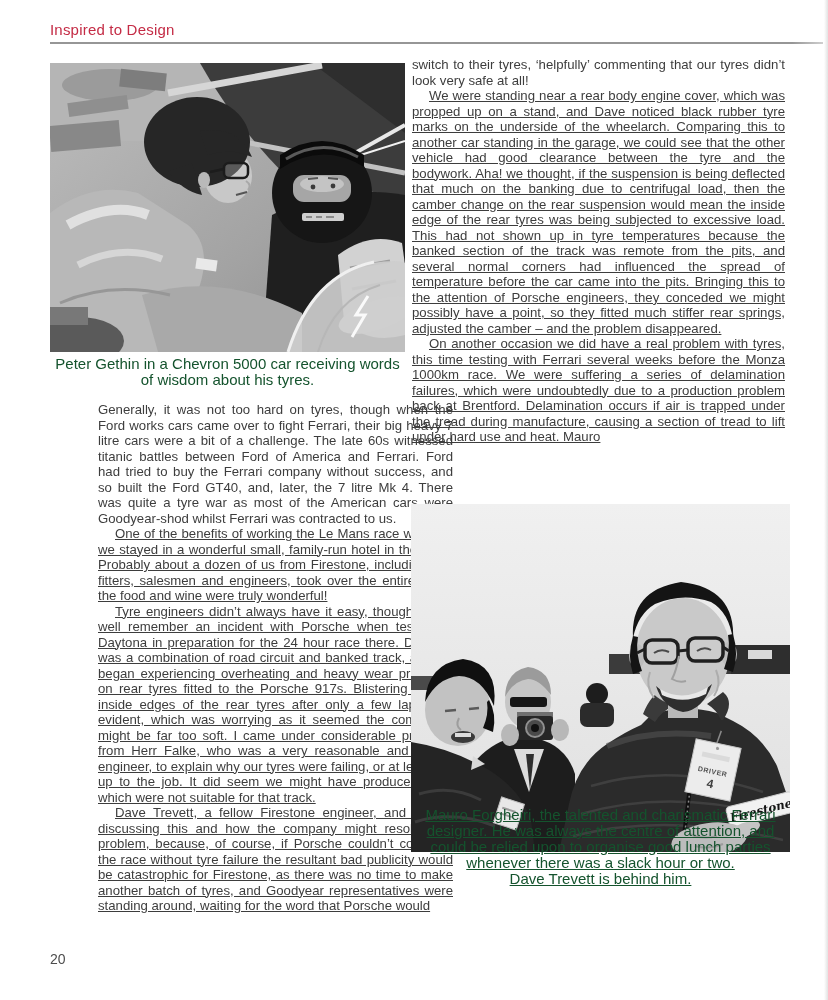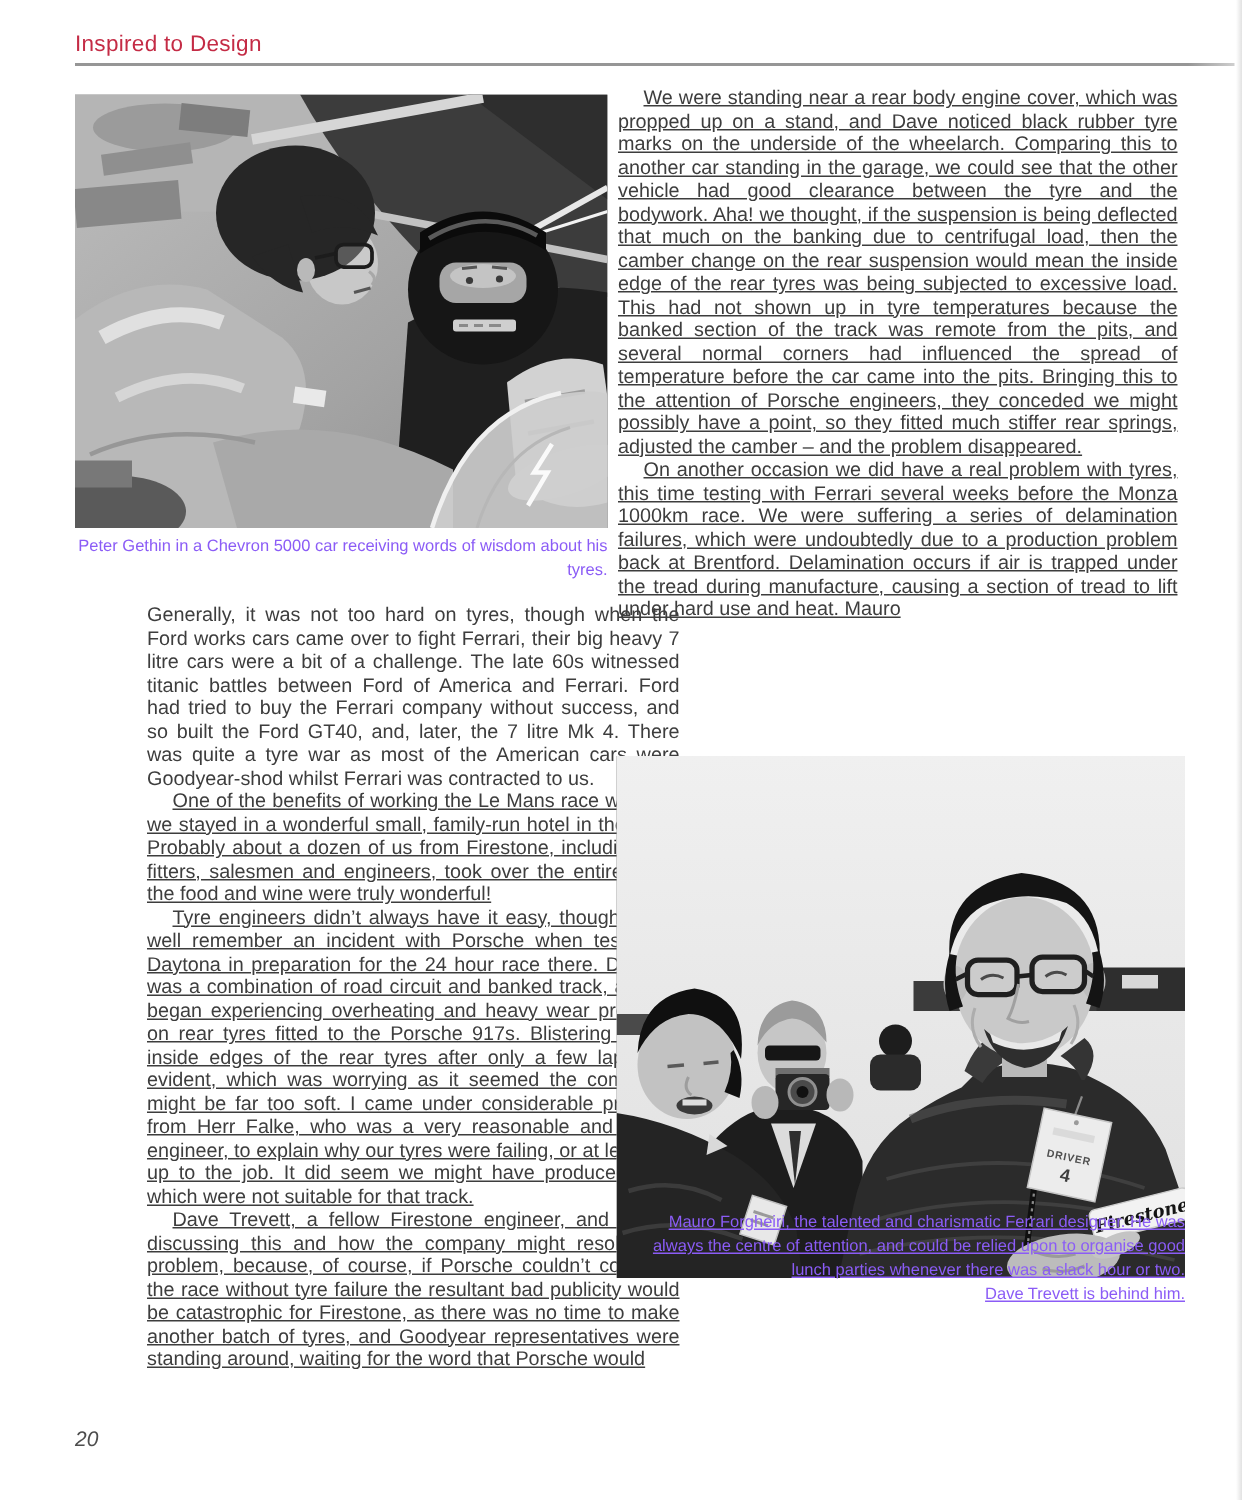--- a/index.html
+++ b/index.html
@@ -17,36 +17,36 @@
   }
   .page-edge{
     position:absolute;right:0;top:0;width:4px;height:1000px;
     background:linear-gradient(to right,#ffffff,#e2e2e2);
   }
   .photo{position:absolute;overflow:hidden;background:#9a9a9a;}
   .photo svg{display:block;}
   .photo1{left:50px;top:63px;width:355px;height:289px;}
   .photo2{left:411px;top:504px;width:379px;height:348px;}
   .caption{
-    position:absolute;text-align:right;color:#8b5cf6;
-    font-size:11px;line-height:16px;
+    position:absolute;text-align:center;color:#14532d;
+    font-size:15px;line-height:16px;
   }
   .caption1{left:50px;top:356px;width:355px;}
   .caption2{left:411px;top:807px;width:379px;white-space:pre-line;text-decoration:underline;}
   .body-text{
     position:absolute;text-align:justify;color:#3d3d3d;
     font-size:13.2px;line-height:15.5px;
   }
   .body-text p{margin:0;padding:0;}
   .body-text p.ind{text-indent:17px;text-decoration:underline;}
   .left-text{left:50px;top:402px;width:355px;margin-left:48px;}
   .right-text{left:412px;top:57px;width:373px;}
   .page-number{
     position:absolute;left:50px;top:951px;
-    font-size:14px;color:#4d4d4d;font-style:italic;
+    font-size:14px;color:#4d4d4d;
   }
 </style>
 </head>
 <body>
 
 <div class="page">
 
   <span class="running-header">Inspired to Design</span>
   <div class="header-rule"></div>
 
@@ -121,20 +121,21 @@
   <div class="caption caption1">Peter Gethin in a Chevron 5000 car receiving words of wisdom about his tyres.</div>
 
   <div class="body-text left-text">
     <p>Generally, it was not too hard on tyres, though when the Ford works cars came over to fight Ferrari, their big heavy 7 litre cars were a bit of a challenge. The late 60s witnessed titanic battles between Ford of America and Ferrari. Ford had tried to buy the Ferrari company without success, and so built the Ford GT40, and, later, the 7 litre Mk 4. There was quite a tyre war as most of the American cars were Goodyear-shod whilst Ferrari was contracted to us.</p>
     <p class="ind">One of the benefits of working the Le Mans race was that we stayed in a wonderful small, family-run hotel in the town. Probably about a dozen of us from Firestone, including tyre fitters, salesmen and engineers, took over the entire hotel: the food and wine were truly wonderful!</p>
     <p class="ind">Tyre engineers didn’t always have it easy, though, and I well remember an incident with Porsche when testing at Daytona in preparation for the 24 hour race there. Daytona was a combination of road circuit and banked track, and we began experiencing overheating and heavy wear problems on rear tyres fitted to the Porsche 917s. Blistering on the inside edges of the rear tyres after only a few laps was evident, which was worrying as it seemed the compound might be far too soft. I came under considerable pressure from Herr Falke, who was a very reasonable and logical engineer, to explain why our tyres were failing, or at least not up to the job. It did seem we might have produced tyres which were not suitable for that track.</p>
     <p class="ind">Dave Trevett, a fellow Firestone engineer, and I were discussing this and how the company might resolve the problem, because, of course, if Porsche couldn’t complete the race without tyre failure the resultant bad publicity would be catastrophic for Firestone, as there was no time to make another batch of tyres, and Goodyear representatives were standing around, waiting for the word that Porsche would</p>
   </div>
 
   <div class="body-text right-text">
+    <p>switch to their tyres, ‘helpfully’ commenting that our tyres didn’t look very safe at all!</p>
     <p class="ind">We were standing near a rear body engine cover, which was propped up on a stand, and Dave noticed black rubber tyre marks on the underside of the wheelarch. Comparing this to another car standing in the garage, we could see that the other vehicle had good clearance between the tyre and the bodywork. Aha! we thought, if the suspension is being deflected that much on the banking due to centrifugal load, then the camber change on the rear suspension would mean the inside edge of the rear tyres was being subjected to excessive load. This had not shown up in tyre temperatures because the banked section of the track was remote from the pits, and several normal corners had influenced the spread of temperature before the car came into the pits. Bringing this to the attention of Porsche engineers, they conceded we might possibly have a point, so they fitted much stiffer rear springs, adjusted the camber – and the problem disappeared.</p>
     <p class="ind">On another occasion we did have a real problem with tyres, this time testing with Ferrari several weeks before the Monza 1000km race. We were suffering a series of delamination failures, which were undoubtedly due to a production problem back at Brentford. Delamination occurs if air is trapped under the tread during manufacture, causing a section of tread to lift under hard use and heat. Mauro</p>
   </div>
 
   <div class="photo photo2">
     <svg viewBox="0 0 379 348" width="379" height="348" preserveAspectRatio="none">
       <defs>
         <linearGradient id="p2sky" x1="0" y1="0" x2="0" y2="1">
           <stop offset="0" stop-color="#f0f0f0"></stop>
           <stop offset="1" stop-color="#e0e0e0"></stop>

